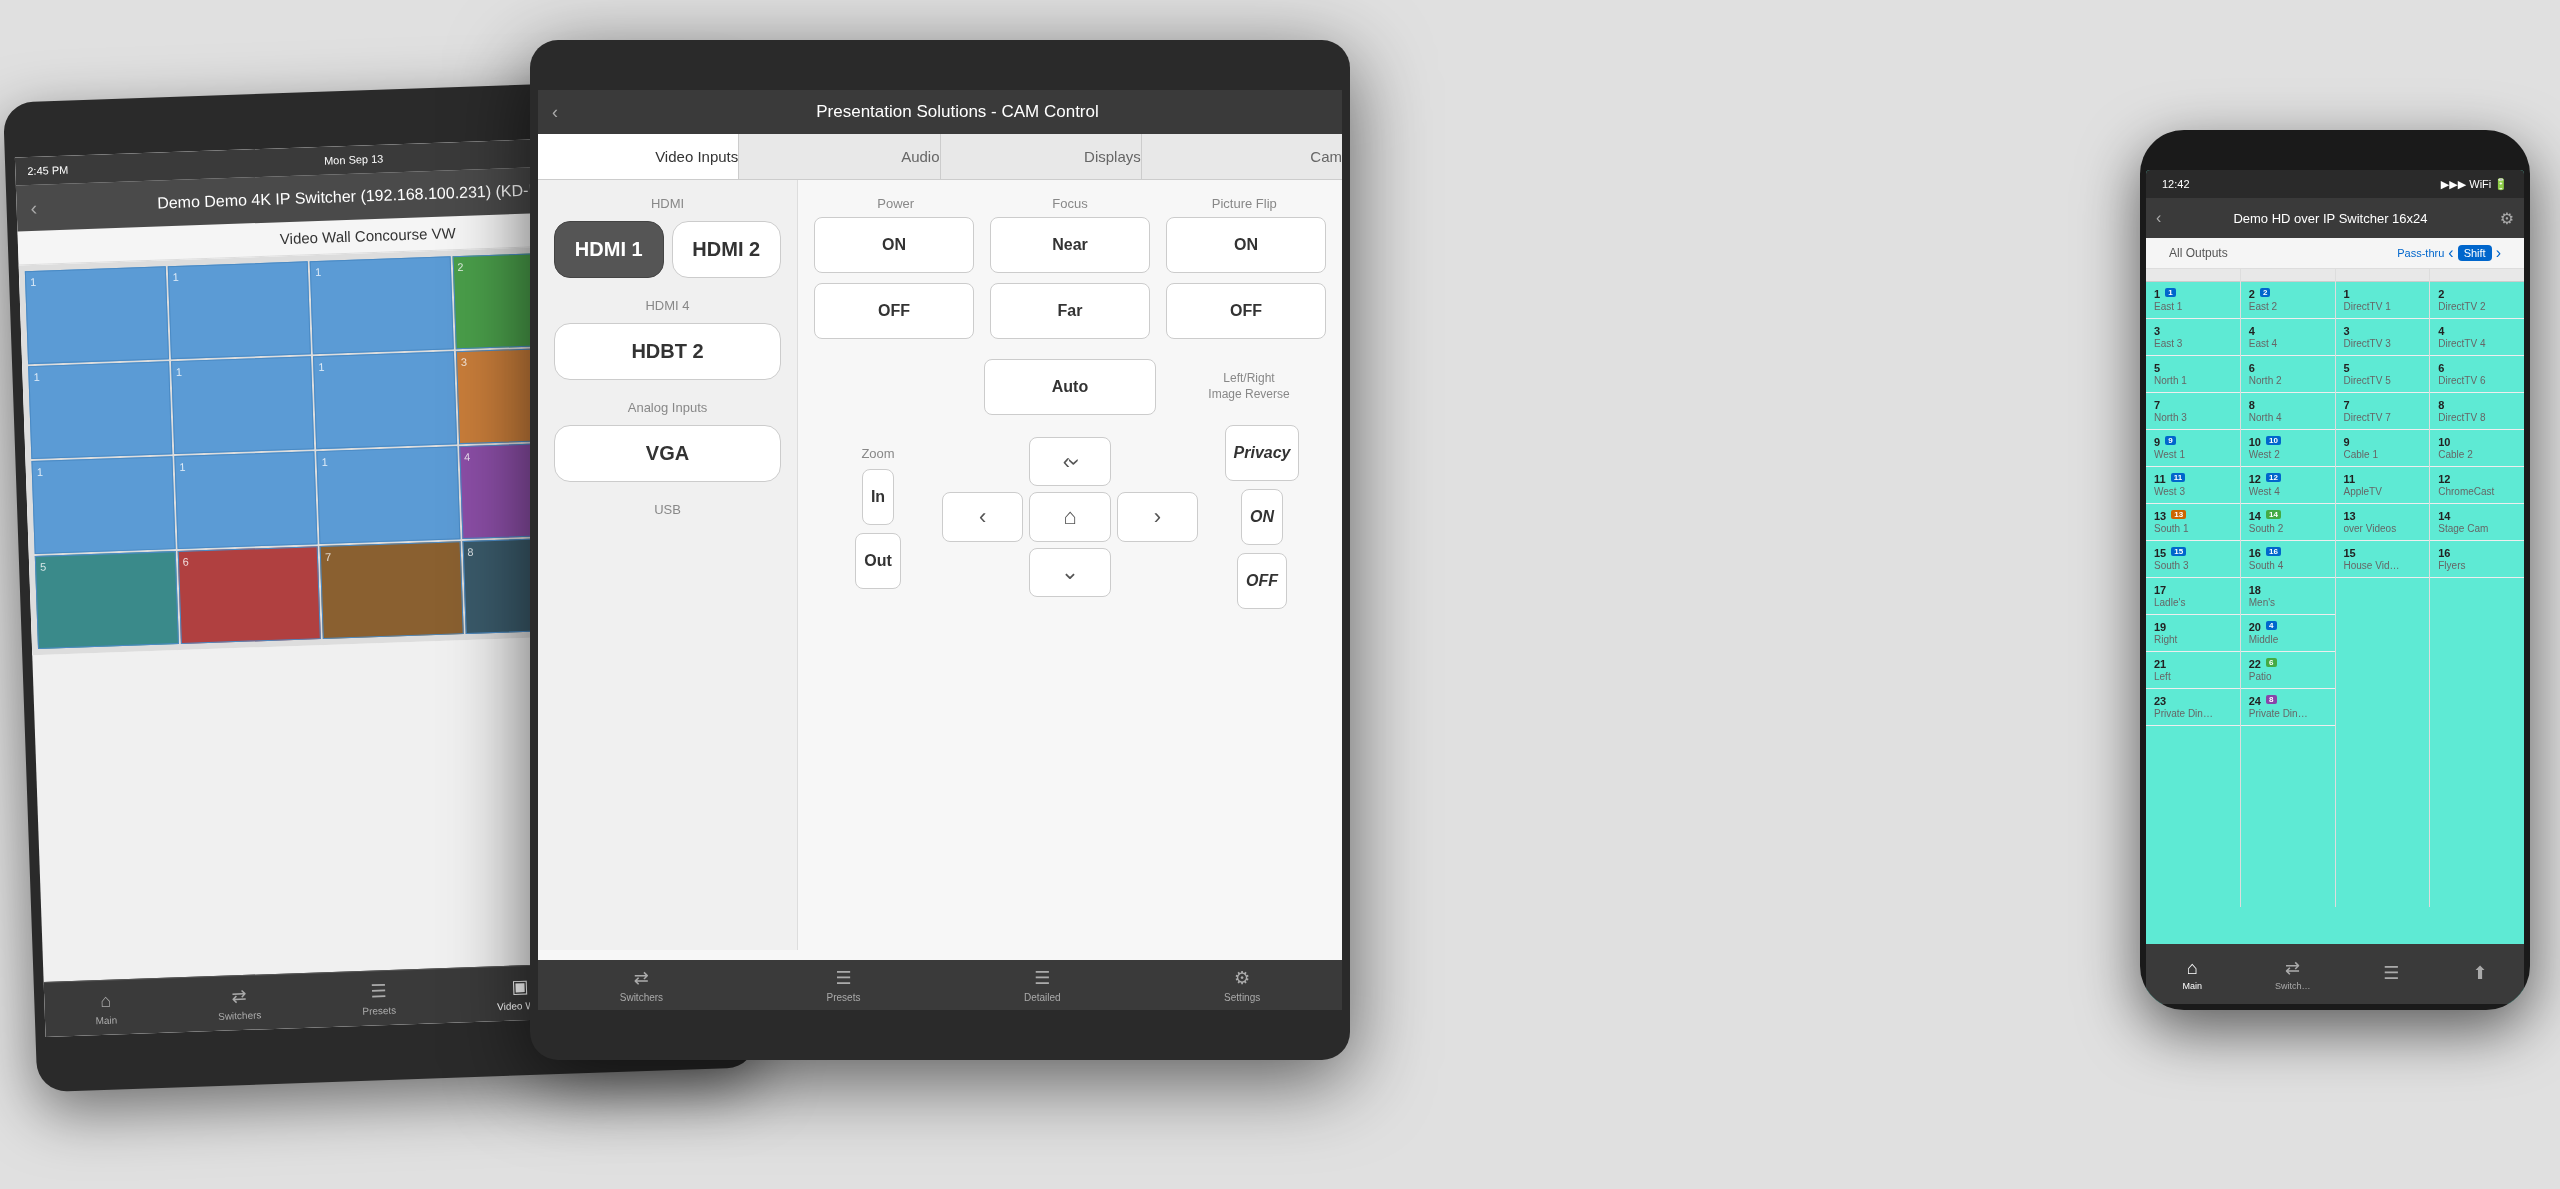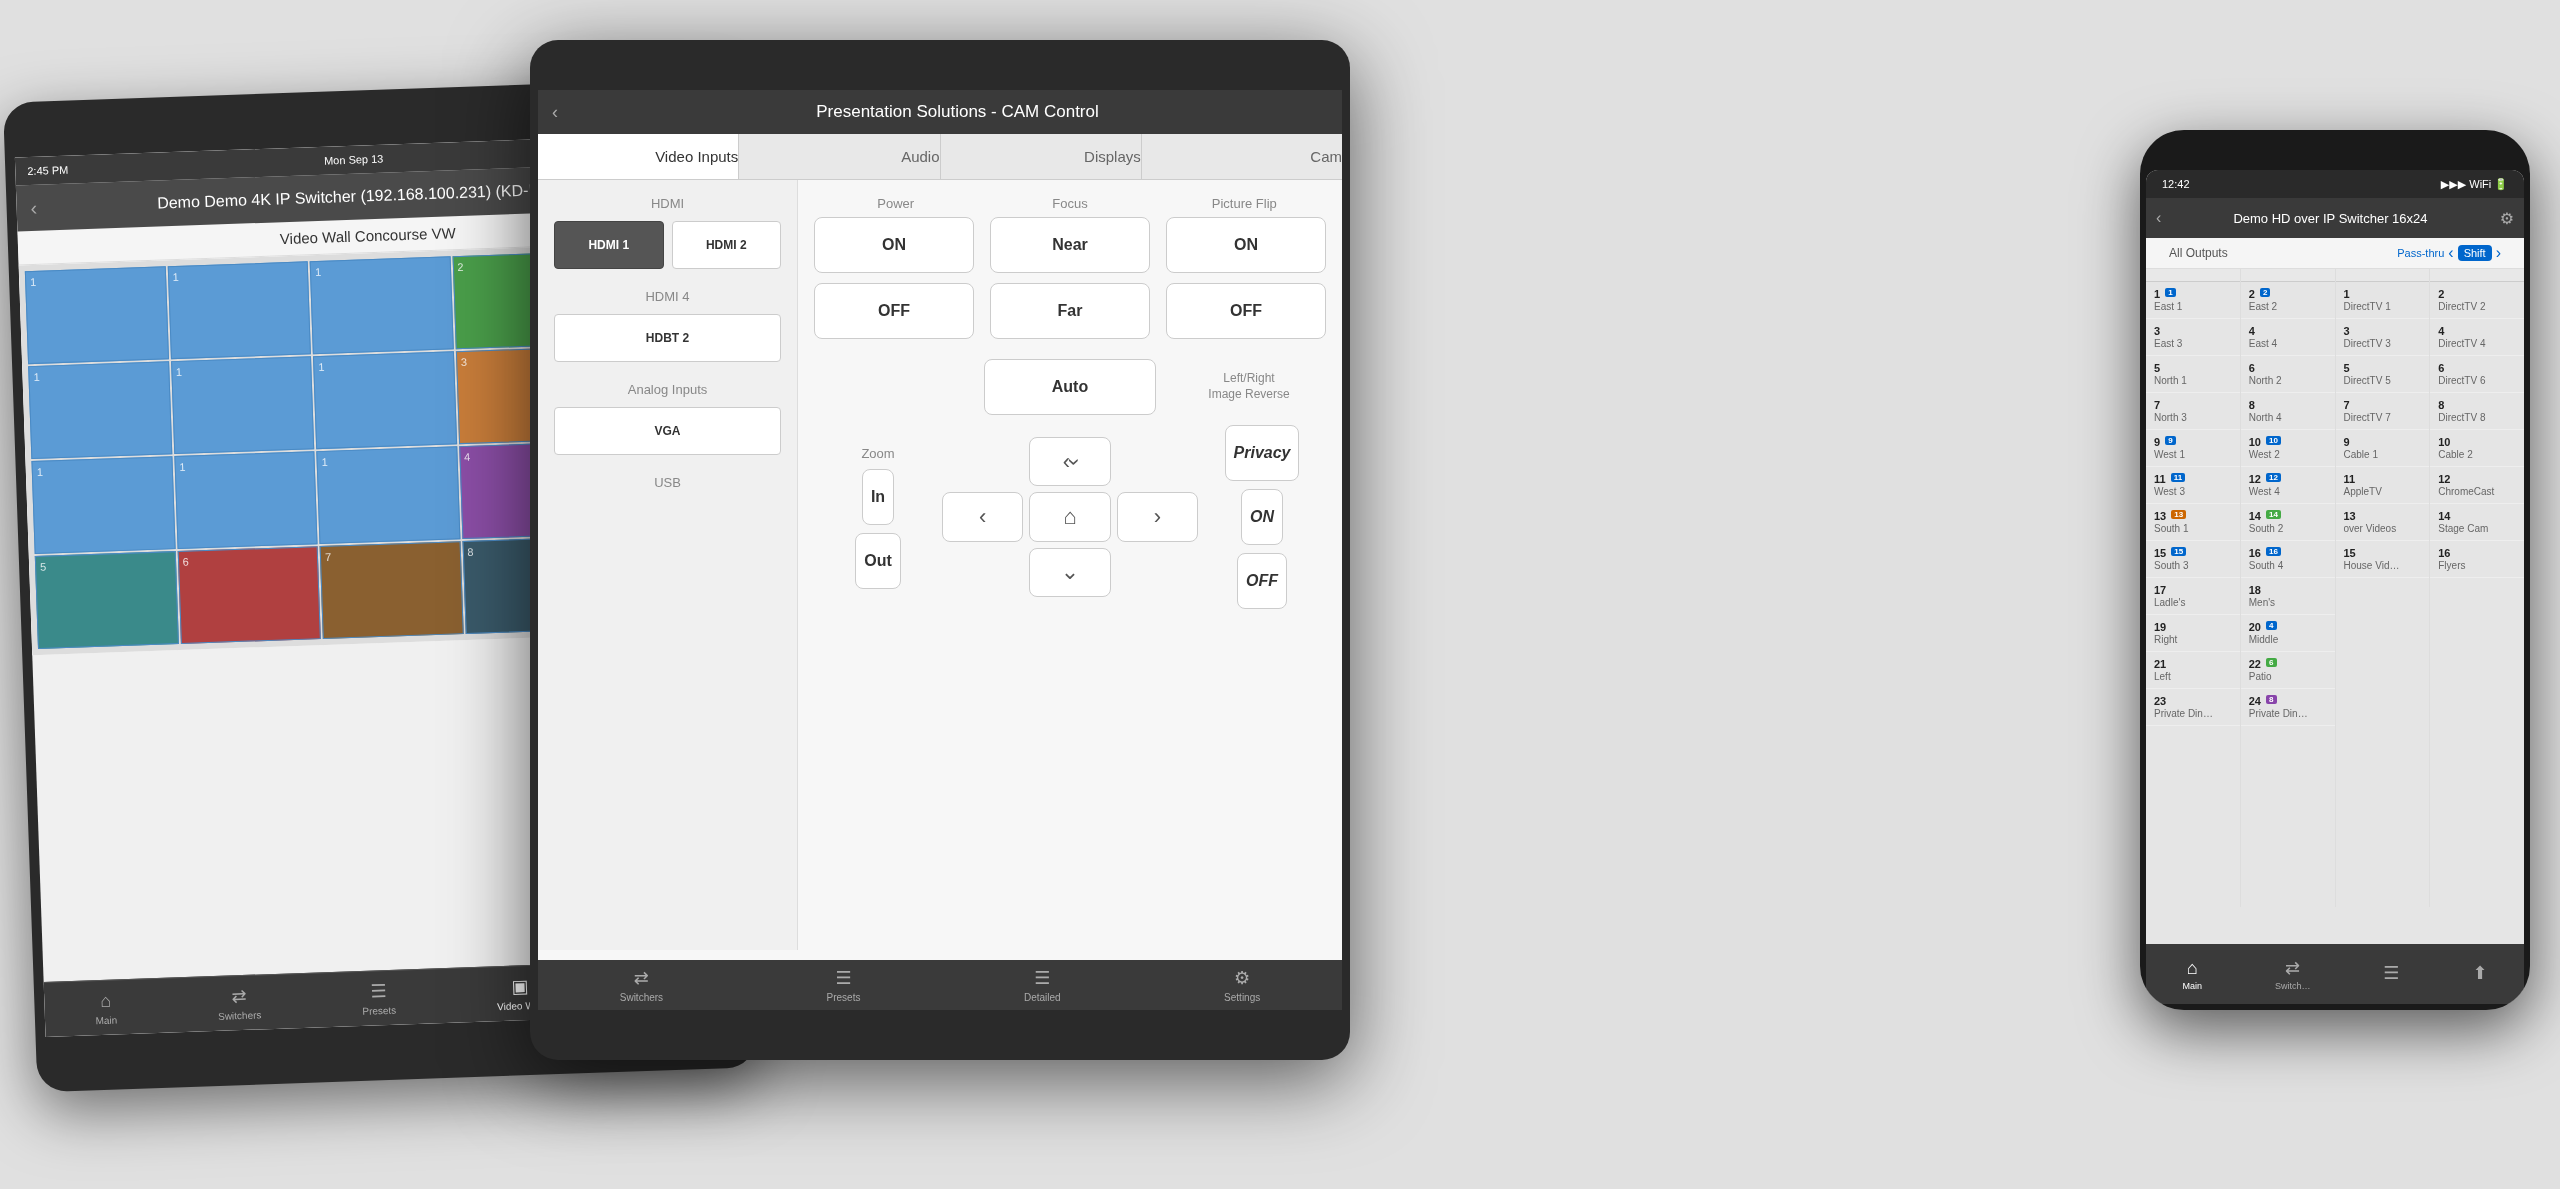--- a/index.html
+++ b/index.html
@@ -256,23 +256,23 @@
     }
     .tc-btn-group {
       display: flex;
       gap: 8px;
       margin-bottom: 20px;
     }
     .tc-btn {
       flex: 1;
       padding: 16px 8px;
       text-align: center;
-      font-size: 12px;
+      font-size: 20px;
       font-weight: 600;
-      border-radius: 4px;
+      border-radius: 16px;
       border: 1px solid #ccc;
       background: #fff;
       color: #333;
       cursor: pointer;
     }
     .tc-btn.selected {
       background: #555;
       color: #fff;
       border-color: #444;
     }
@@ -339,22 +339,22 @@
       box-shadow: 0 20px 60px rgba(0,0,0,0.6);
       overflow: hidden;
       z-index: 5;
     }
     .phone-screen {
       position: absolute;
       top: 40px;
       left: 6px;
       right: 6px;
       bottom: 6px;
-      background: #e5e5e5;
-      border-radius: 12px;
+      background: #5eead4;
+      border-radius: 4px;
       overflow: hidden;
     }
     .ph-status-bar {
       background: #2a2a2a;
       height: 28px;
       display: flex;
       align-items: center;
       justify-content: space-between;
       padding: 0 16px;
       font-size: 11px;

